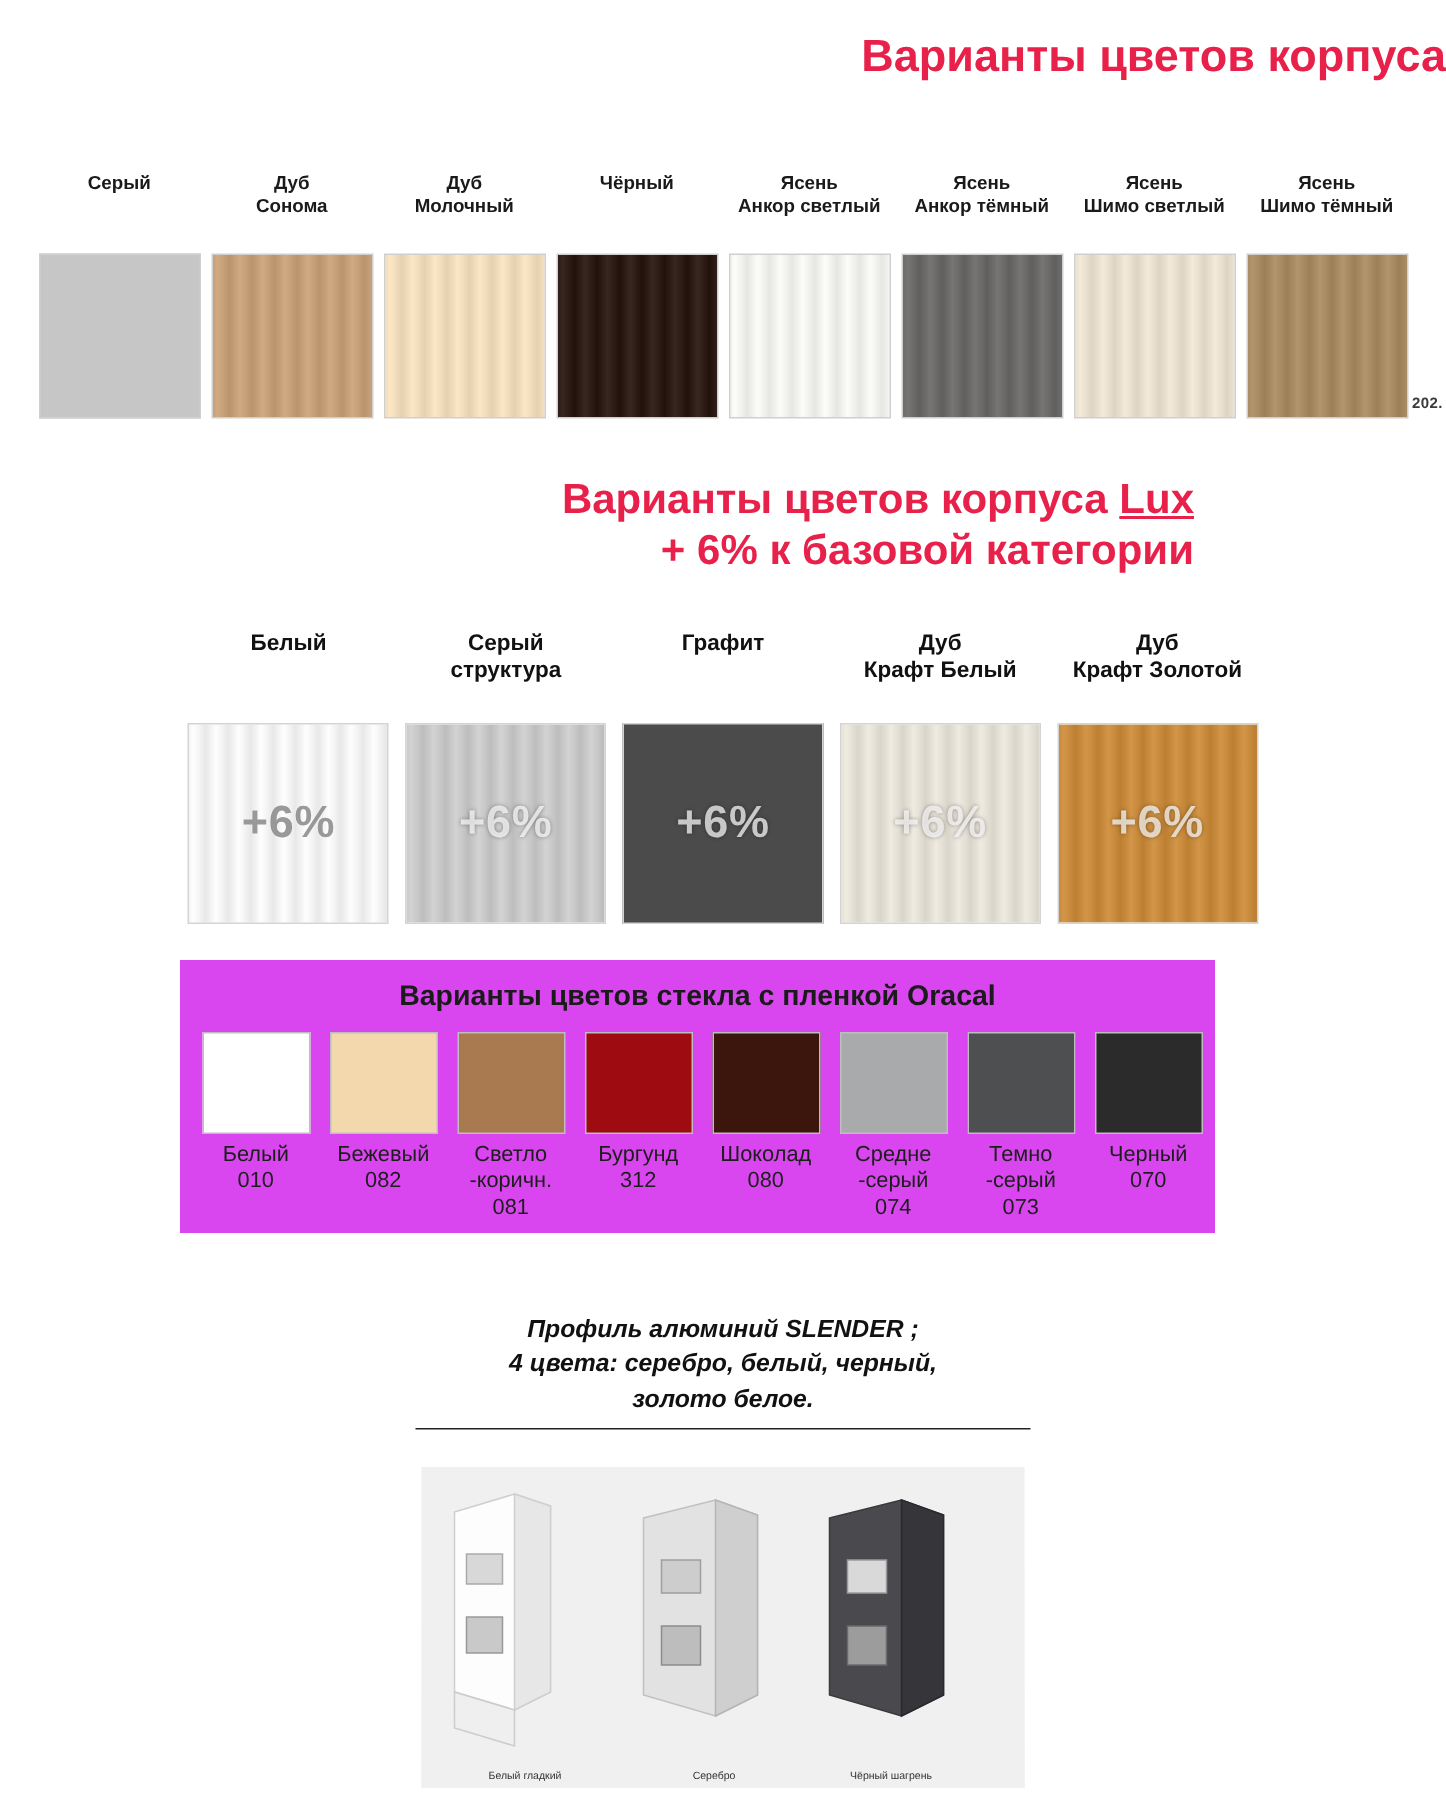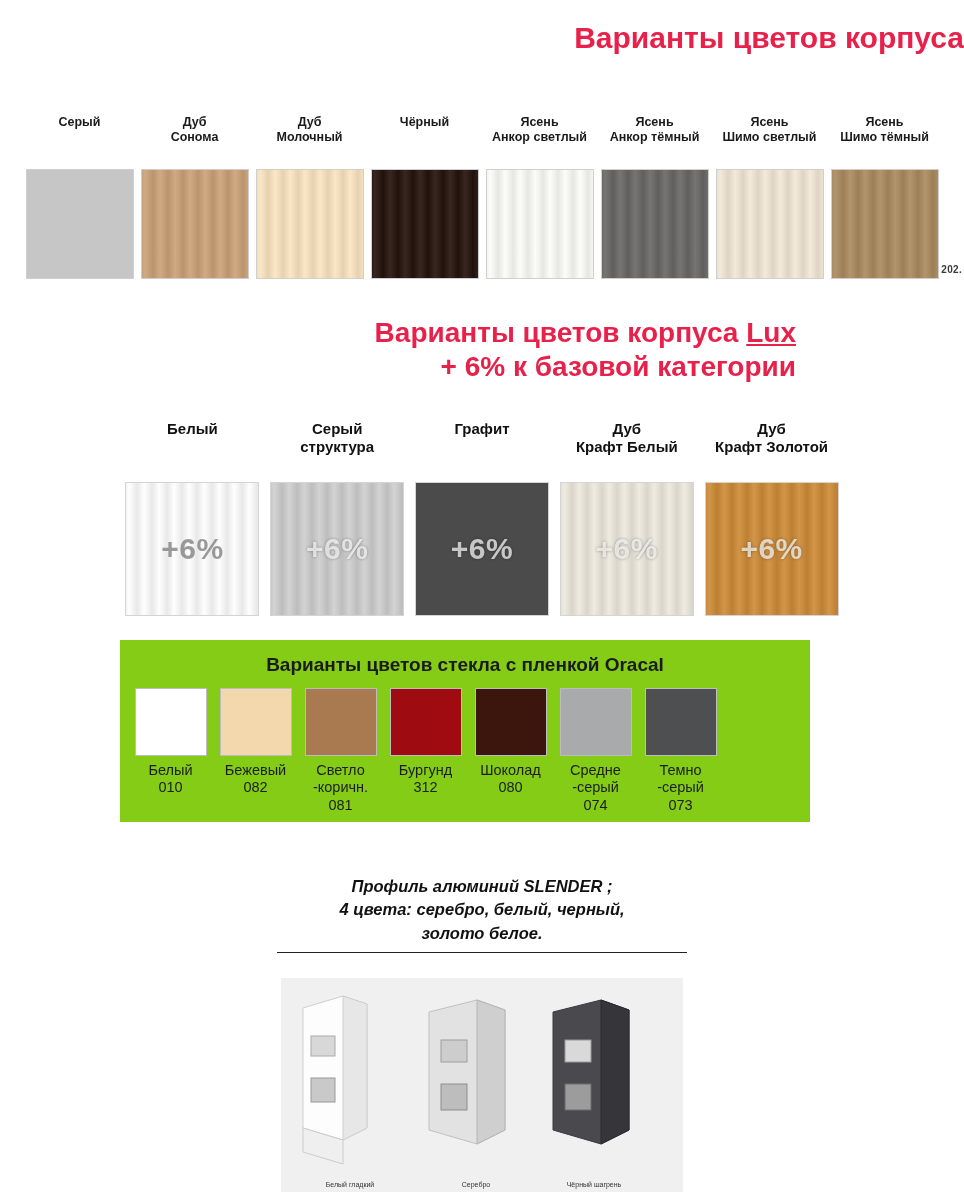--- a/index.html
+++ b/index.html
@@ -116,21 +116,21 @@
     color: rgba(120,120,120,0.75);
     text-shadow: 0 0 2px rgba(255,255,255,0.6);
   }
 
   
   #oracal-block {
     position: absolute;
     left: 120px;
     top: 640px;
     width: 690px;
-    background: #84cc16;
+    background: #d946ef;
     padding: 10px 0 8px 0;
   }
   #oracal-title {
     text-align: center;
     font-size: 19px;
     font-weight: bold;
     color: #1b1b1b;
     padding: 4px 0 12px 0;
   }
   #oracal-row {
@@ -323,20 +323,25 @@
         <div class="oracal-sample" style="background: rgb(169, 170, 172);"></div>
         <div class="oracal-label">Средне
 -серый
 074</div>
       </div>
       <div class="oracal-cell">
         <div class="oracal-sample" style="background: rgb(77, 79, 80);"></div>
         <div class="oracal-label">Темно
 -серый
 073</div>
+      </div>
+      <div class="oracal-cell">
+        <div class="oracal-sample" style="background: rgb(43, 43, 43);"></div>
+        <div class="oracal-label">Черный
+070</div>
       </div>
     </div>
 </div>
 
 <div id="slender-text">Профиль алюминий SLENDER ;
 4 цвета: серебро, белый, черный,
 золото белое.</div>
 <div id="slender-rule"></div>
 
 <div id="profile-photo">

